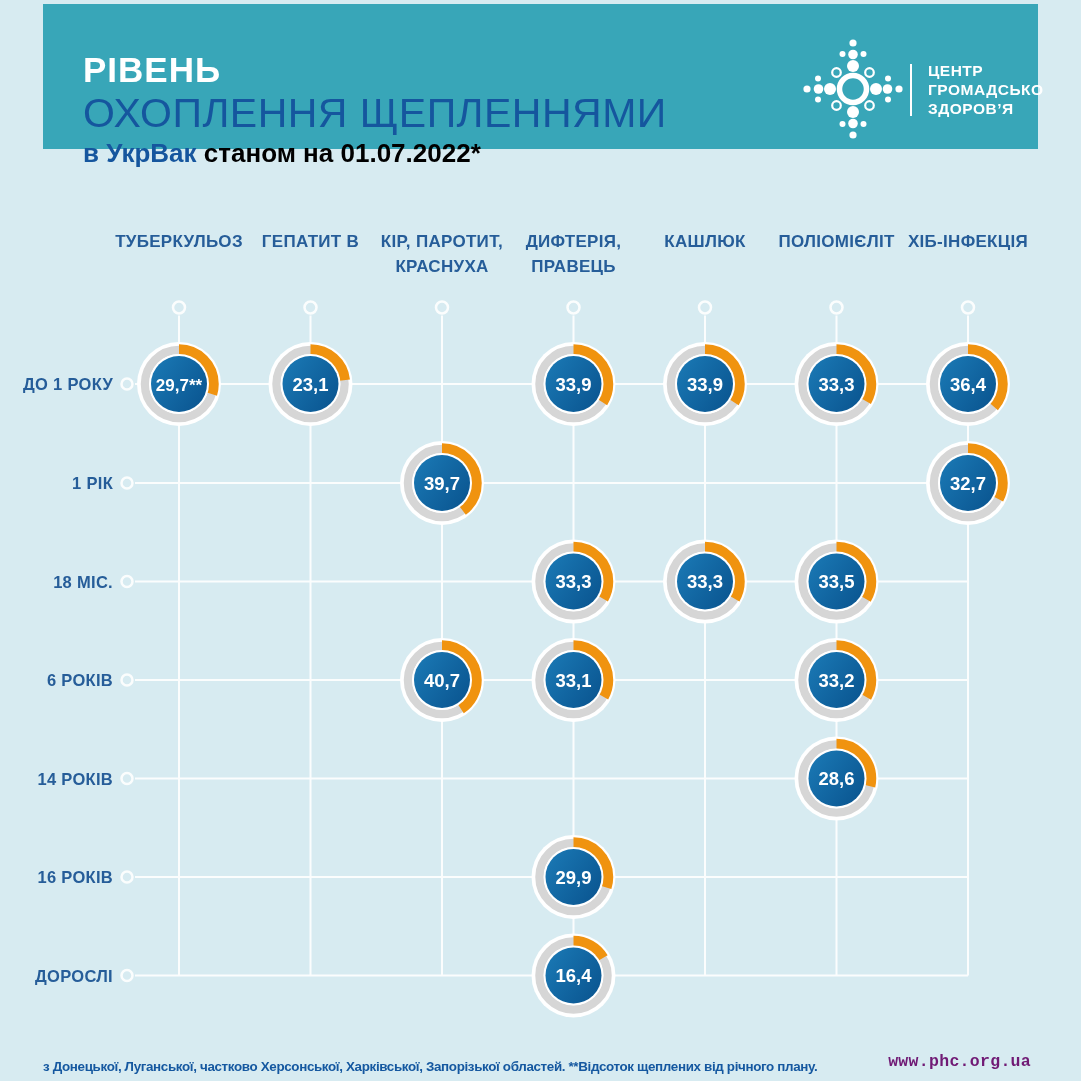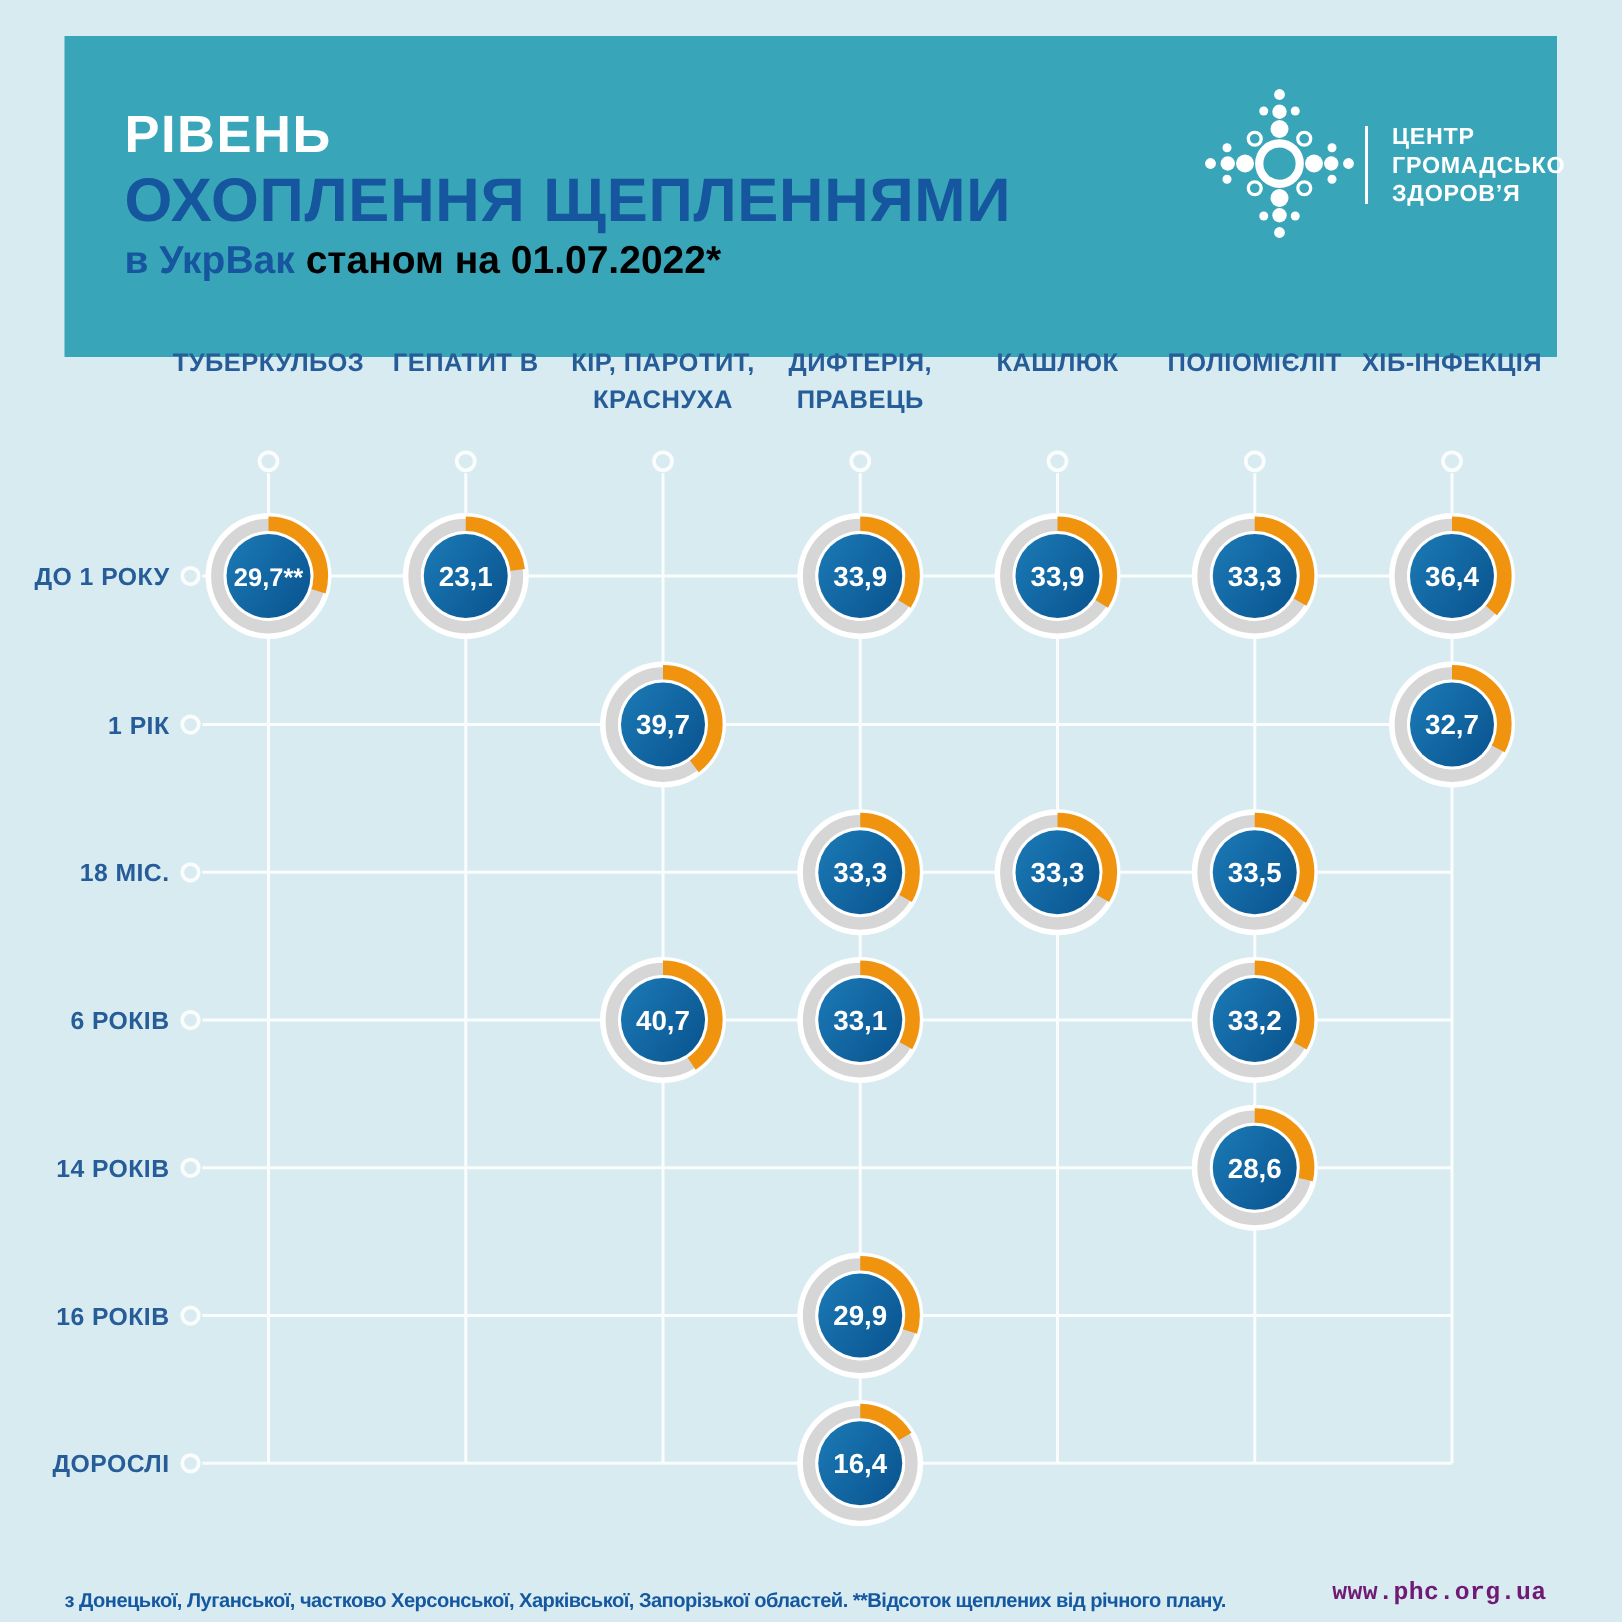--- a/index.html
+++ b/index.html
@@ -1,21 +1,21 @@
 <!DOCTYPE html>
 <html><head>
 <meta charset="utf-8">
 <style>
   html,body{margin:0;padding:0;background:#d7ebf1;}
   .canvas{position:relative;width:1081px;height:1081px;background:#d7ebf1;overflow:hidden;
           font-family:"Liberation Sans",sans-serif;}
   
-  .header{position:absolute;left:43px;top:24px;width:995px;height:214px;background:#38a6b8;}
+  .header{position:absolute;left:43px;top:4px;width:995px;height:145px;background:#38a6b8;}
   .t1{position:absolute;left:40px;top:46px;font-size:35px;font-weight:bold;color:#ffffff;letter-spacing:1px;}
-  .t2{position:absolute;left:40px;top:86px;font-size:41px;font-weight:bold;color:#15569e;letter-spacing:.5px;white-space:nowrap;}
+  .t2{position:absolute;left:40px;top:86px;font-size:41px;font-weight:normal;color:#15569e;letter-spacing:.5px;white-space:nowrap;}
   .t3{position:absolute;left:40px;top:134px;font-size:26px;font-weight:bold;white-space:nowrap;}
   .t3 .dark{color:#15569e;}
   .t3 .light{color:#000000;}
   .logo-svg{position:absolute;left:700px;top:0px;}
   
   #chart-svg{position:absolute;left:0;top:0;}
   
   .footnote{position:absolute;left:43px;color:#1558a0;font-size:13.4px;font-weight:bold;
             letter-spacing:-0.35px;white-space:nowrap;}
   .fn1{top:1038px;} .fn2{top:1059px;}

